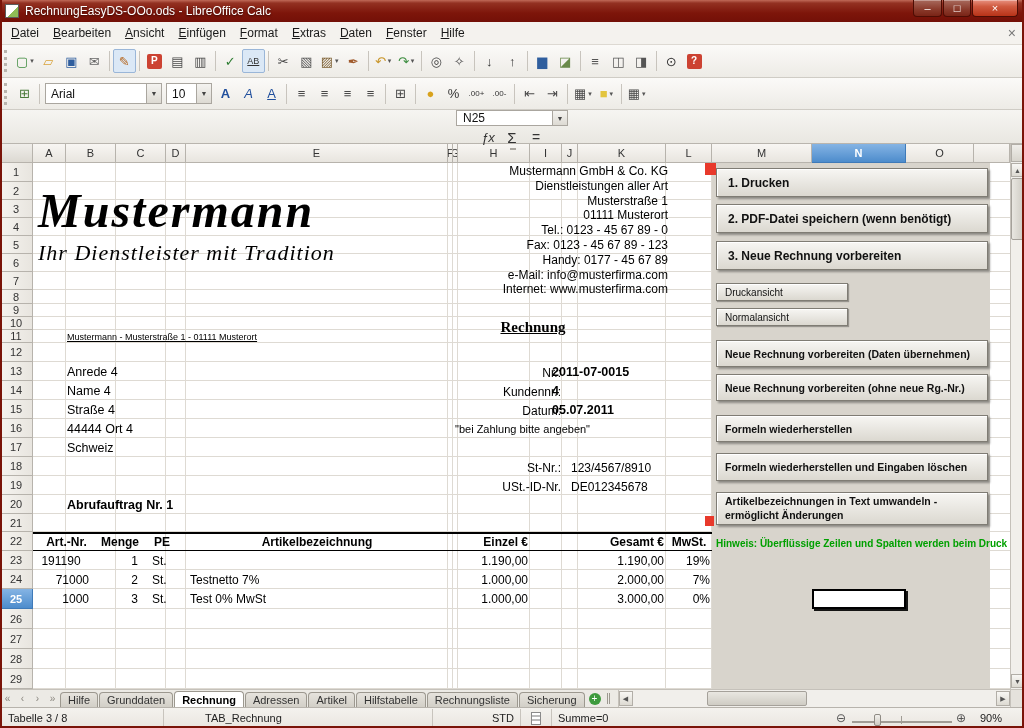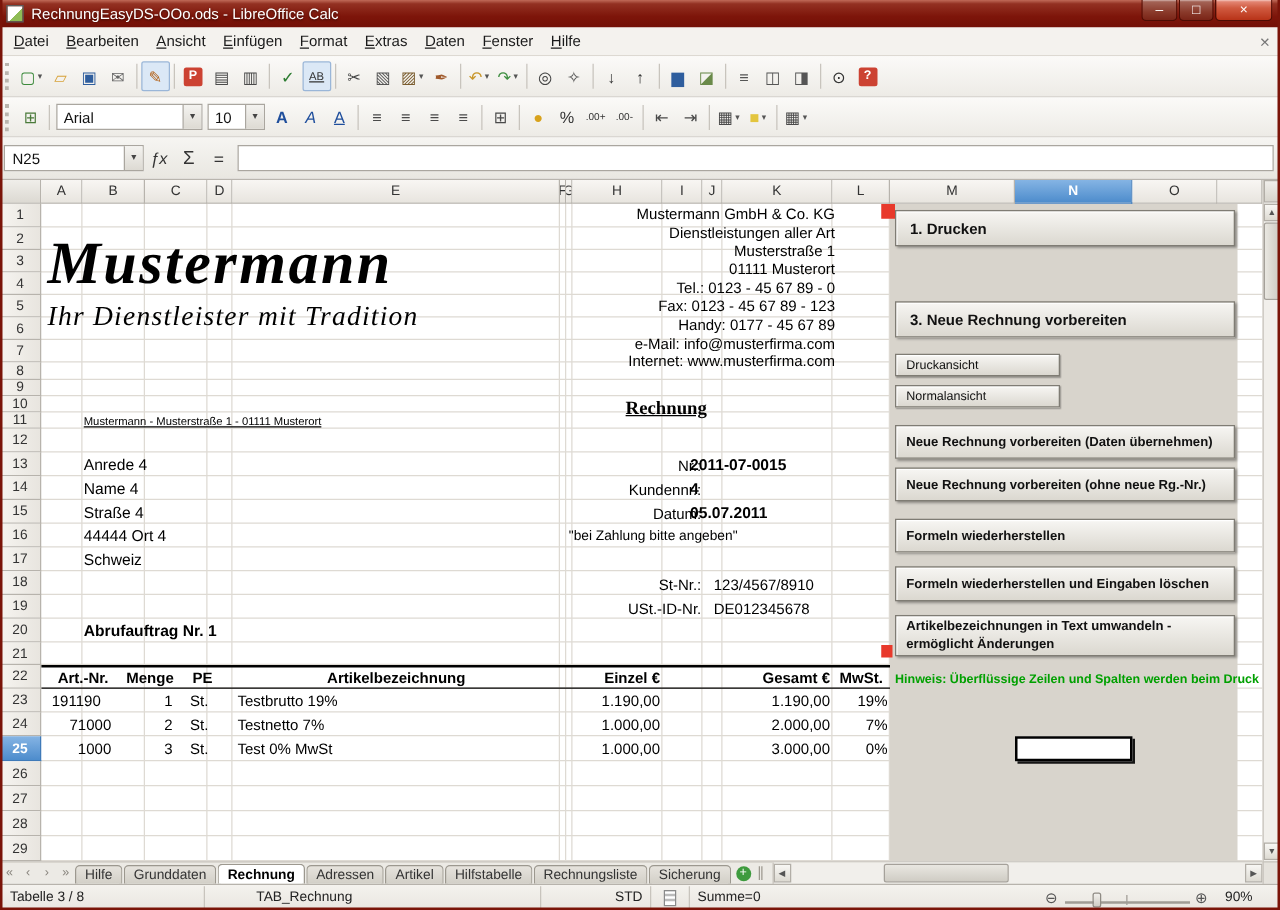--- a/index.html
+++ b/index.html
@@ -42,21 +42,21 @@
   .tsep{width:1px;height:20px;background:#c8c4bd;margin:0 3px;}
   .combo{height:21px;background:#fff;border:1px solid #aaa69f;display:flex;align-items:center;
     font-size:12px;padding-left:5px;position:relative;margin:0 2px;color:#111;}
   .combo .cdd{position:absolute;right:0;top:0;bottom:0;width:15px;
     background:linear-gradient(#f4f3f0,#dddad3);border-left:1px solid #aaa69f;
     display:flex;align-items:center;justify-content:center;font-size:7px;color:#444;}
   #font-combo{width:117px;}
   #size-combo{width:46px;}
   
   #fbar{position:absolute;top:110px;left:0;right:0;height:34px;background:linear-gradient(#f6f5f2,#e9e7e1);
-    border-bottom:1px solid #b9b5ae;display:flex;align-items:center;padding:0 3px;z-index:40;}
+    border-bottom:1px solid #b9b5ae;display:flex;align-items:center;padding:0 3px;z-index:40;flex-direction:column;}
   #namebox{width:112px;height:21px;background:#fff;border:1px solid #aaa69f;font-size:12px;
     display:flex;align-items:center;padding-left:6px;position:relative;color:#111;}
   #namebox .cdd{position:absolute;right:0;top:0;bottom:0;width:15px;
     background:linear-gradient(#f4f3f0,#dddad3);border-left:1px solid #aaa69f;
     display:flex;align-items:center;justify-content:center;font-size:7px;color:#444;}
   .fbtn{width:24px;height:22px;display:flex;align-items:center;justify-content:center;
     font-size:13px;color:#333;font-style:italic;}
   .fbtn.sum{font-style:normal;font-size:15px;}
   .fbtn.eq{font-style:normal;font-size:14px;}
   #finput{flex:1;height:21px;background:#fff;border:1px solid #aaa69f;margin:0 2px 0 3px;
@@ -399,20 +399,21 @@
       <div class="ch" style="width: 46px;">L</div>
       <div class="ch" style="width: 100px;">M</div>
       <div class="ch sel" style="width: 94px;">N</div>
       <div class="ch" style="width: 68px;">O</div>
       <div class="ch" style="width: 36px;"></div>
     </div>
 
   <div id="sheet">
     <div id="panel">
         <div class="pbtn lg" style="top: 5px; height: 29px;">1. Drucken</div>
+        <div class="pbtn lg" style="top: 41px; height: 29px;">2. PDF-Datei speichern (wenn benötigt)</div>
         <div class="pbtn lg" style="top: 78px; height: 29px;">3. Neue Rechnung vorbereiten</div>
         <div class="pbtn sm" style="top: 120px; height: 18px;">Druckansicht</div>
         <div class="pbtn sm" style="top: 145px; height: 18px;">Normalansicht</div>
         <div class="pbtn md" style="top: 177px; height: 27px;">Neue Rechnung vorbereiten (Daten übernehmen)</div>
         <div class="pbtn md" style="top: 211px; height: 27px;">Neue Rechnung vorbereiten (ohne neue Rg.-Nr.)</div>
         <div class="pbtn md" style="top: 252px; height: 27px;">Formeln wiederherstellen</div>
         <div class="pbtn md" style="top: 290px; height: 28px;">Formeln wiederherstellen und Eingaben löschen</div>
         <div class="pbtn md md2" style="top: 329px; height: 33px;">Artikelbezeichnungen in Text umwandeln -  ermöglicht Änderungen</div>
       </div>
     <div id="panel-hint">Hinweis: Überflüssige Zeilen und Spalten werden beim Druck</div>
@@ -528,21 +529,20 @@
       <div class="ov ithead" style="top: 372px; left: 33px; width: 67px; text-align: center;">Art.-Nr.</div>
       <div class="ov ithead" style="top: 372px; left: 95px; width: 50px; text-align: center;">Menge</div>
       <div class="ov ithead" style="top: 372px; left: 147px; width: 30px; text-align: center;">PE</div>
       <div class="ov ithead" style="top: 372px; left: 186px; width: 262px; text-align: center;">Artikelbezeichnung</div>
       <div class="ov ithead" style="top: 372px; left: 420px; width: 108px; text-align: right;">Einzel €</div>
       <div class="ov ithead" style="top: 372px; left: 556px; width: 108px; text-align: right;">Gesamt €</div>
       <div class="ov ithead" style="top: 372px; left: 666px; width: 46px; text-align: center;">MwSt.</div>
       <div class="ov itcell" style="top: 391px; left: 33px; width: 56px; text-align: center;">191190</div>
       <div class="ov itcell" style="top: 391px; left: 100px; width: 38px; text-align: right;">1</div>
       <div class="ov itcell" style="top: 391px; left: 152px; width: 30px; text-align: left;">St.</div>
-      <div class="ov itcell" style="top: 391px; left: 190px; width: 230px; text-align: left;">Testbrutto 19%</div>
       <div class="ov itcell" style="top: 391px; left: 420px; width: 108px; text-align: right;">1.190,00</div>
       <div class="ov itcell" style="top: 391px; left: 556px; width: 108px; text-align: right;">1.190,00</div>
       <div class="ov itcell" style="top: 391px; left: 650px; width: 60px; text-align: right;">19%</div>
       <div class="ov itcell" style="top: 410px; left: 33px; width: 56px; text-align: right;">71000</div>
       <div class="ov itcell" style="top: 410px; left: 100px; width: 38px; text-align: right;">2</div>
       <div class="ov itcell" style="top: 410px; left: 152px; width: 30px; text-align: left;">St.</div>
       <div class="ov itcell" style="top: 410px; left: 190px; width: 230px; text-align: left;">Testnetto 7%</div>
       <div class="ov itcell" style="top: 410px; left: 420px; width: 108px; text-align: right;">1.000,00</div>
       <div class="ov itcell" style="top: 410px; left: 556px; width: 108px; text-align: right;">2.000,00</div>
       <div class="ov itcell" style="top: 410px; left: 650px; width: 60px; text-align: right;">7%</div>

